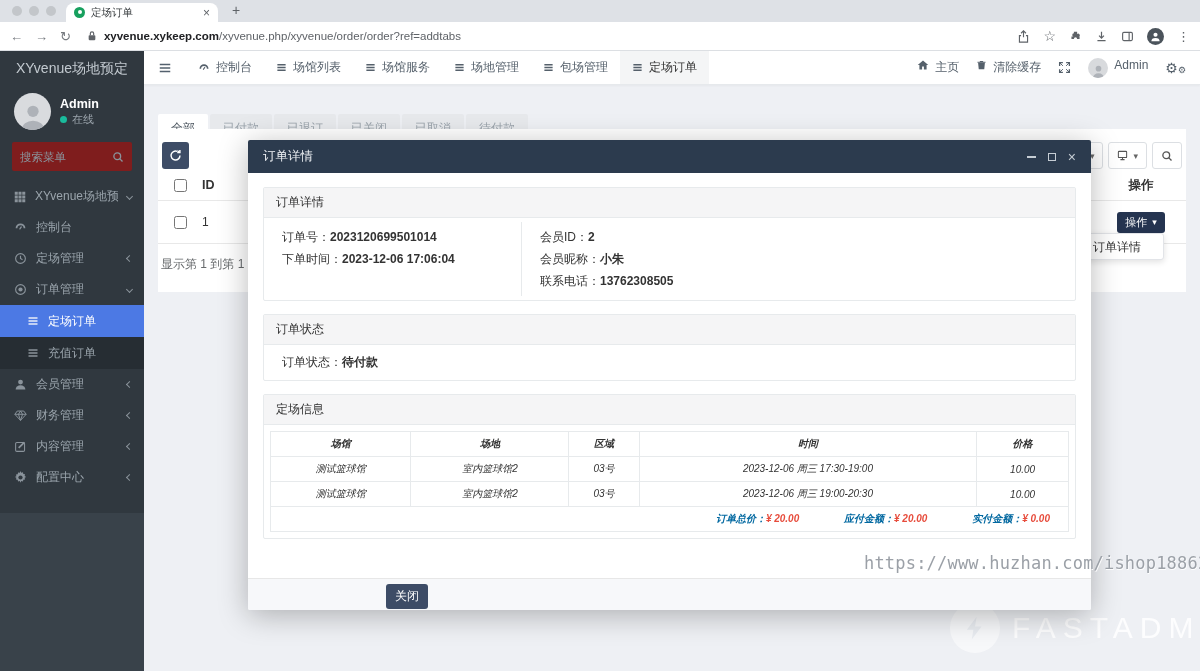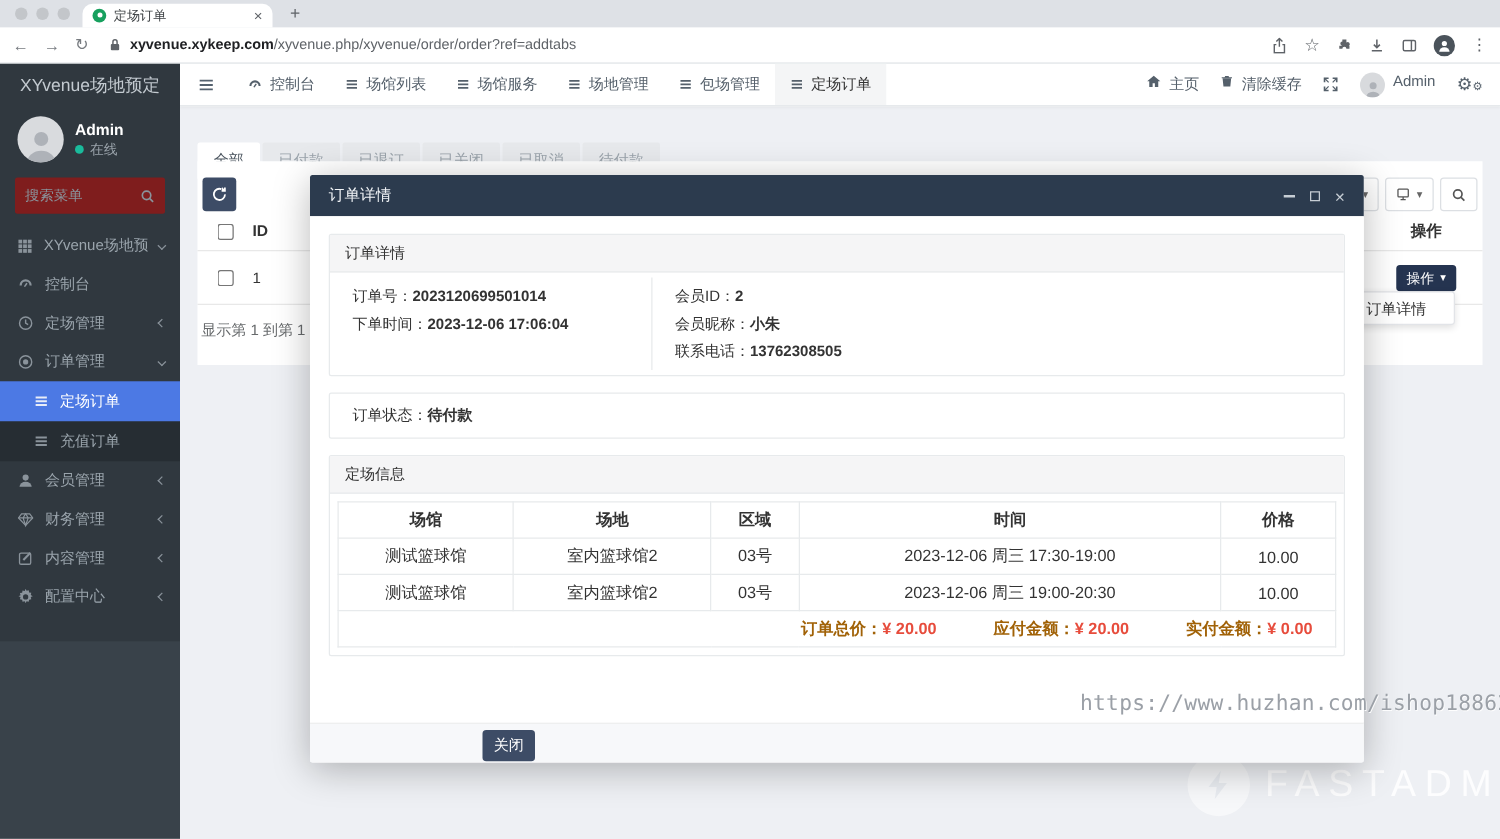--- a/index.html
+++ b/index.html
@@ -118,26 +118,26 @@
   .panel-header { background:#f5f5f6; border-bottom:1px solid #e7eaec; padding:6px 12px;
                   font-size:12px; color:#333; }
   .detail-cols { display:flex; padding:4px 0; }
   .dcol-left { width:257px; padding:4px 0 4px 18px; }
   .dcol-right { flex:1; border-left:1px solid #e7eaec; padding:4px 0 4px 18px; }
   .info-row { line-height:22px; font-size:12px; color:#333; white-space:nowrap;}
   .info-row b { font-weight:bold; }
   .status-body { padding:9px 18px; font-size:12px; }
   .status-body b { font-weight:bold; }
   .booking-body { padding:6px; }
-  table.booking { width:100%; border-collapse:collapse; font-size:13px; }
+  table.booking { width:100%; border-collapse:collapse; font-size:10px;font-style:italic; }
   table.booking th, table.booking td { border:1px solid #e7eaec; text-align:center; padding:5px 4px; }
   table.booking th { font-weight:bold; color:#333; }
   td.totals { text-align:right !important; padding-right:18px !important; }
   .total-group { margin-left:42px; white-space:nowrap; }
-  .total-group b { color:#a16207; }
+  .total-group b { color:#0369a1; }
   .price-red { color:#e74c3c; font-weight:bold; }
   .modal-footer { position:absolute; bottom:0; left:0; right:0; height:32px; background:#f7f8fa;
                   border-top:1px solid #e7e7e7; border-radius:0 0 2px 2px;}
   .btn-close-modal { position:absolute; left:138px; top:5px; background:#3d4c66; color:#fff; border:0;
                      border-radius:3px; font-size:12px; padding:4px 9px; font-family:inherit;}
 
   
   .wm-url { position:absolute; left:864px; top:553px; z-index:60; font-family:"DejaVu Sans Mono",monospace;
             font-size:17px; color:#9ba0a7; letter-spacing:0.2px; text-shadow:0.6px 0.6px 0 rgba(255,255,255,.9); }
   .wm-brand { position:absolute; left:950px; top:603px; display:flex; align-items:center; gap:12px; z-index:1; }
@@ -548,20 +548,21 @@
         </div>
         <div class="dcol-right">
           <div class="info-row"><span>会员ID：</span><b>2</b></div>
           <div class="info-row"><span>会员昵称：</span><b>小朱</b></div>
           <div class="info-row"><span>联系电话：</span><b>13762308505</b></div>
         </div>
       </div>
     </div>
 
     <div class="panel">
+      <div class="panel-header">订单状态</div>
       <div class="status-body">
         <span>订单状态：</span><b>待付款</b>
       </div>
     </div>
 
     <div class="panel">
       <div class="panel-header">定场信息</div>
       <div class="booking-body">
         <table class="booking">
           <tbody>

